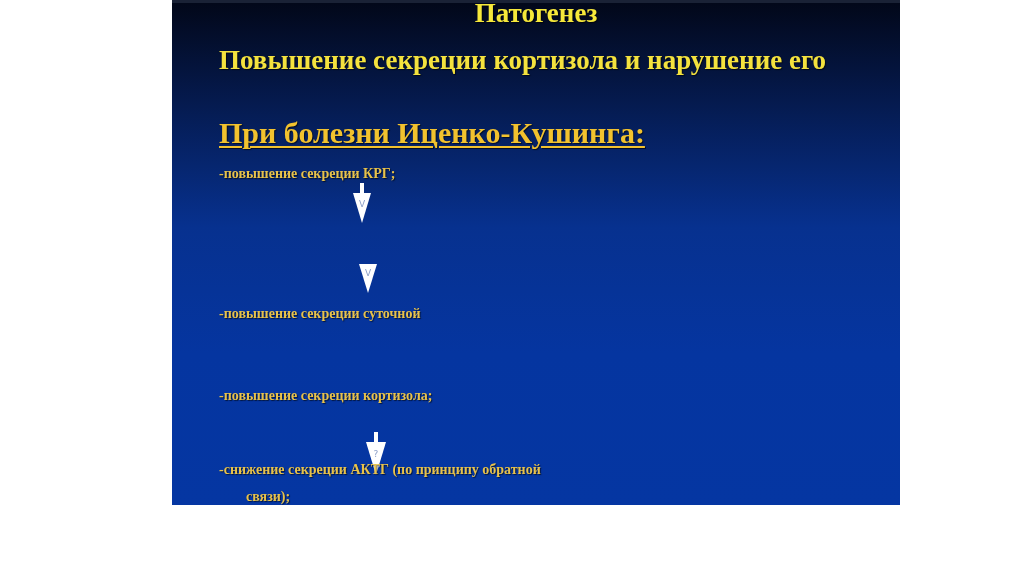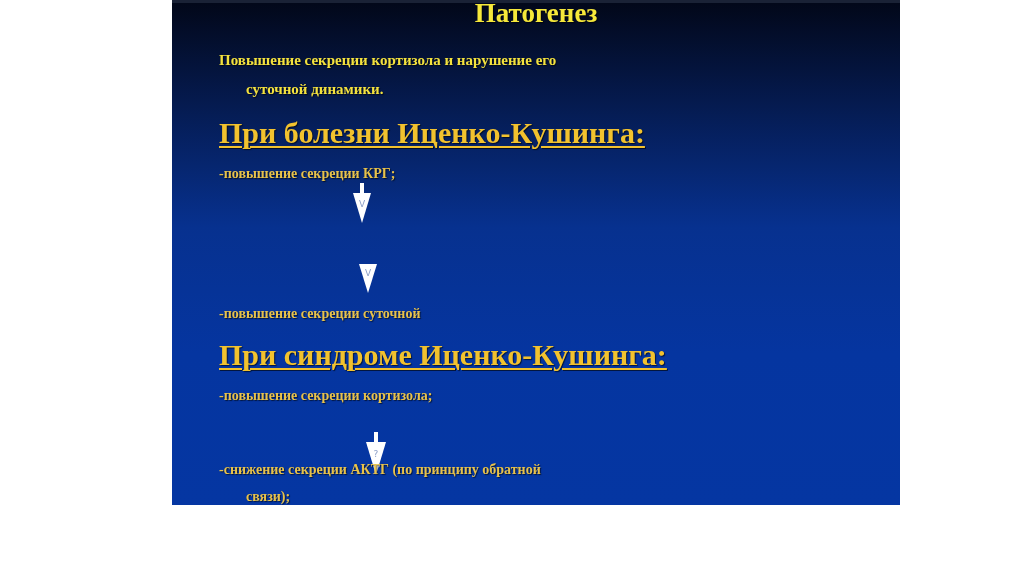--- a/index.html
+++ b/index.html
@@ -9,21 +9,21 @@
     background: linear-gradient(180deg, #020718 0%, #051a4e 20%, #07318f 45%, #0535a0 70%, #0536a2 100%);
     overflow:hidden;
     font-family: "Liberation Serif", "DejaVu Serif", serif;
     margin-left: 20px;
   }
   .slide::before {
     content:""; position:absolute; left:0; top:0; right:0; height:3px; background:#1a2236;
   }
   .txt { position:absolute; color:#f3d24a; font-weight:bold; white-space:nowrap; text-shadow:1px 1px 1px rgba(0,0,0,0.6); }
   .title { left:0; right:0; top:-2px; text-align:center; font-size:27px; color:#f6e83a; }
-  .intro { left:47px; top:46px; font-size:15px; color:#f4e23e; line-height:29px; }
+  .intro { left:47px; top:46px; font-size:27px; color:#f4e23e; line-height:29px; }
   .intro .cont { padding-left:27px; display:block; }
   .heading { font-size:30px; text-decoration:underline; text-decoration-thickness:2px; text-underline-offset:3px; color:#f2c22e; }
   .h1 { left:47px; top:116px; }
   .h2 { left:47px; top:338px; }
   .item { font-size:14px; color:#e8c24a; line-height:27px; }
   .item .cont { padding-left:27px; display:block; }
   .i1 { left:47px; top:160px; }
   .i2 { left:47px; top:234px; }
   .i3 { left:47px; top:300px; }
   .i4 { left:47px; top:382px; }
@@ -33,21 +33,20 @@
 </style>
 </head>
 <body>
 
 <div class="slide">
 
   <div class="txt title">Патогенез</div>
 
   <div class="txt intro">
     <span>Повышение секреции кортизола и нарушение его</span>
-    <span class="cont">суточной динамики.</span>
   </div>
 
   <div class="txt heading h1">При болезни Иценко-Кушинга:</div>
 
   <div class="txt item i1">
     <span>-повышение секреции КРГ;</span>
   </div>
 
   <div class="arrow" style="left:180px; top:183px;">
     <svg width="20" height="42" viewBox="0 0 20 42">
@@ -64,21 +63,20 @@
     <svg width="20" height="32" viewBox="0 0 20 32">
       <polygon points="1,2 19,2 10,31" fill="#ffffff"></polygon>
       <text x="10" y="14" font-size="9" text-anchor="middle" fill="#8da0c8" font-family="DejaVu Sans, sans-serif">V</text>
     </svg>
   </div>
 
   <div class="txt item i3">
     <span>-повышение секреции суточной</span>
   </div>
 
-  <div class="txt heading h2">При синдроме Иценко-Кушинга:</div>
 
   <div class="txt item i4">
     <span>-повышение секреции кортизола;</span>
   </div>
 
   <div class="arrow" style="left:193px; top:432px;">
     <svg width="22" height="44" viewBox="0 0 22 44">
       <rect x="9" y="0" width="4" height="10" fill="#ffffff"></rect>
       <polygon points="1,10 21,10 11,43" fill="#ffffff"></polygon>
       <text x="11" y="25" font-size="9" text-anchor="middle" fill="#8da0c8" font-family="DejaVu Sans, sans-serif">?</text>

